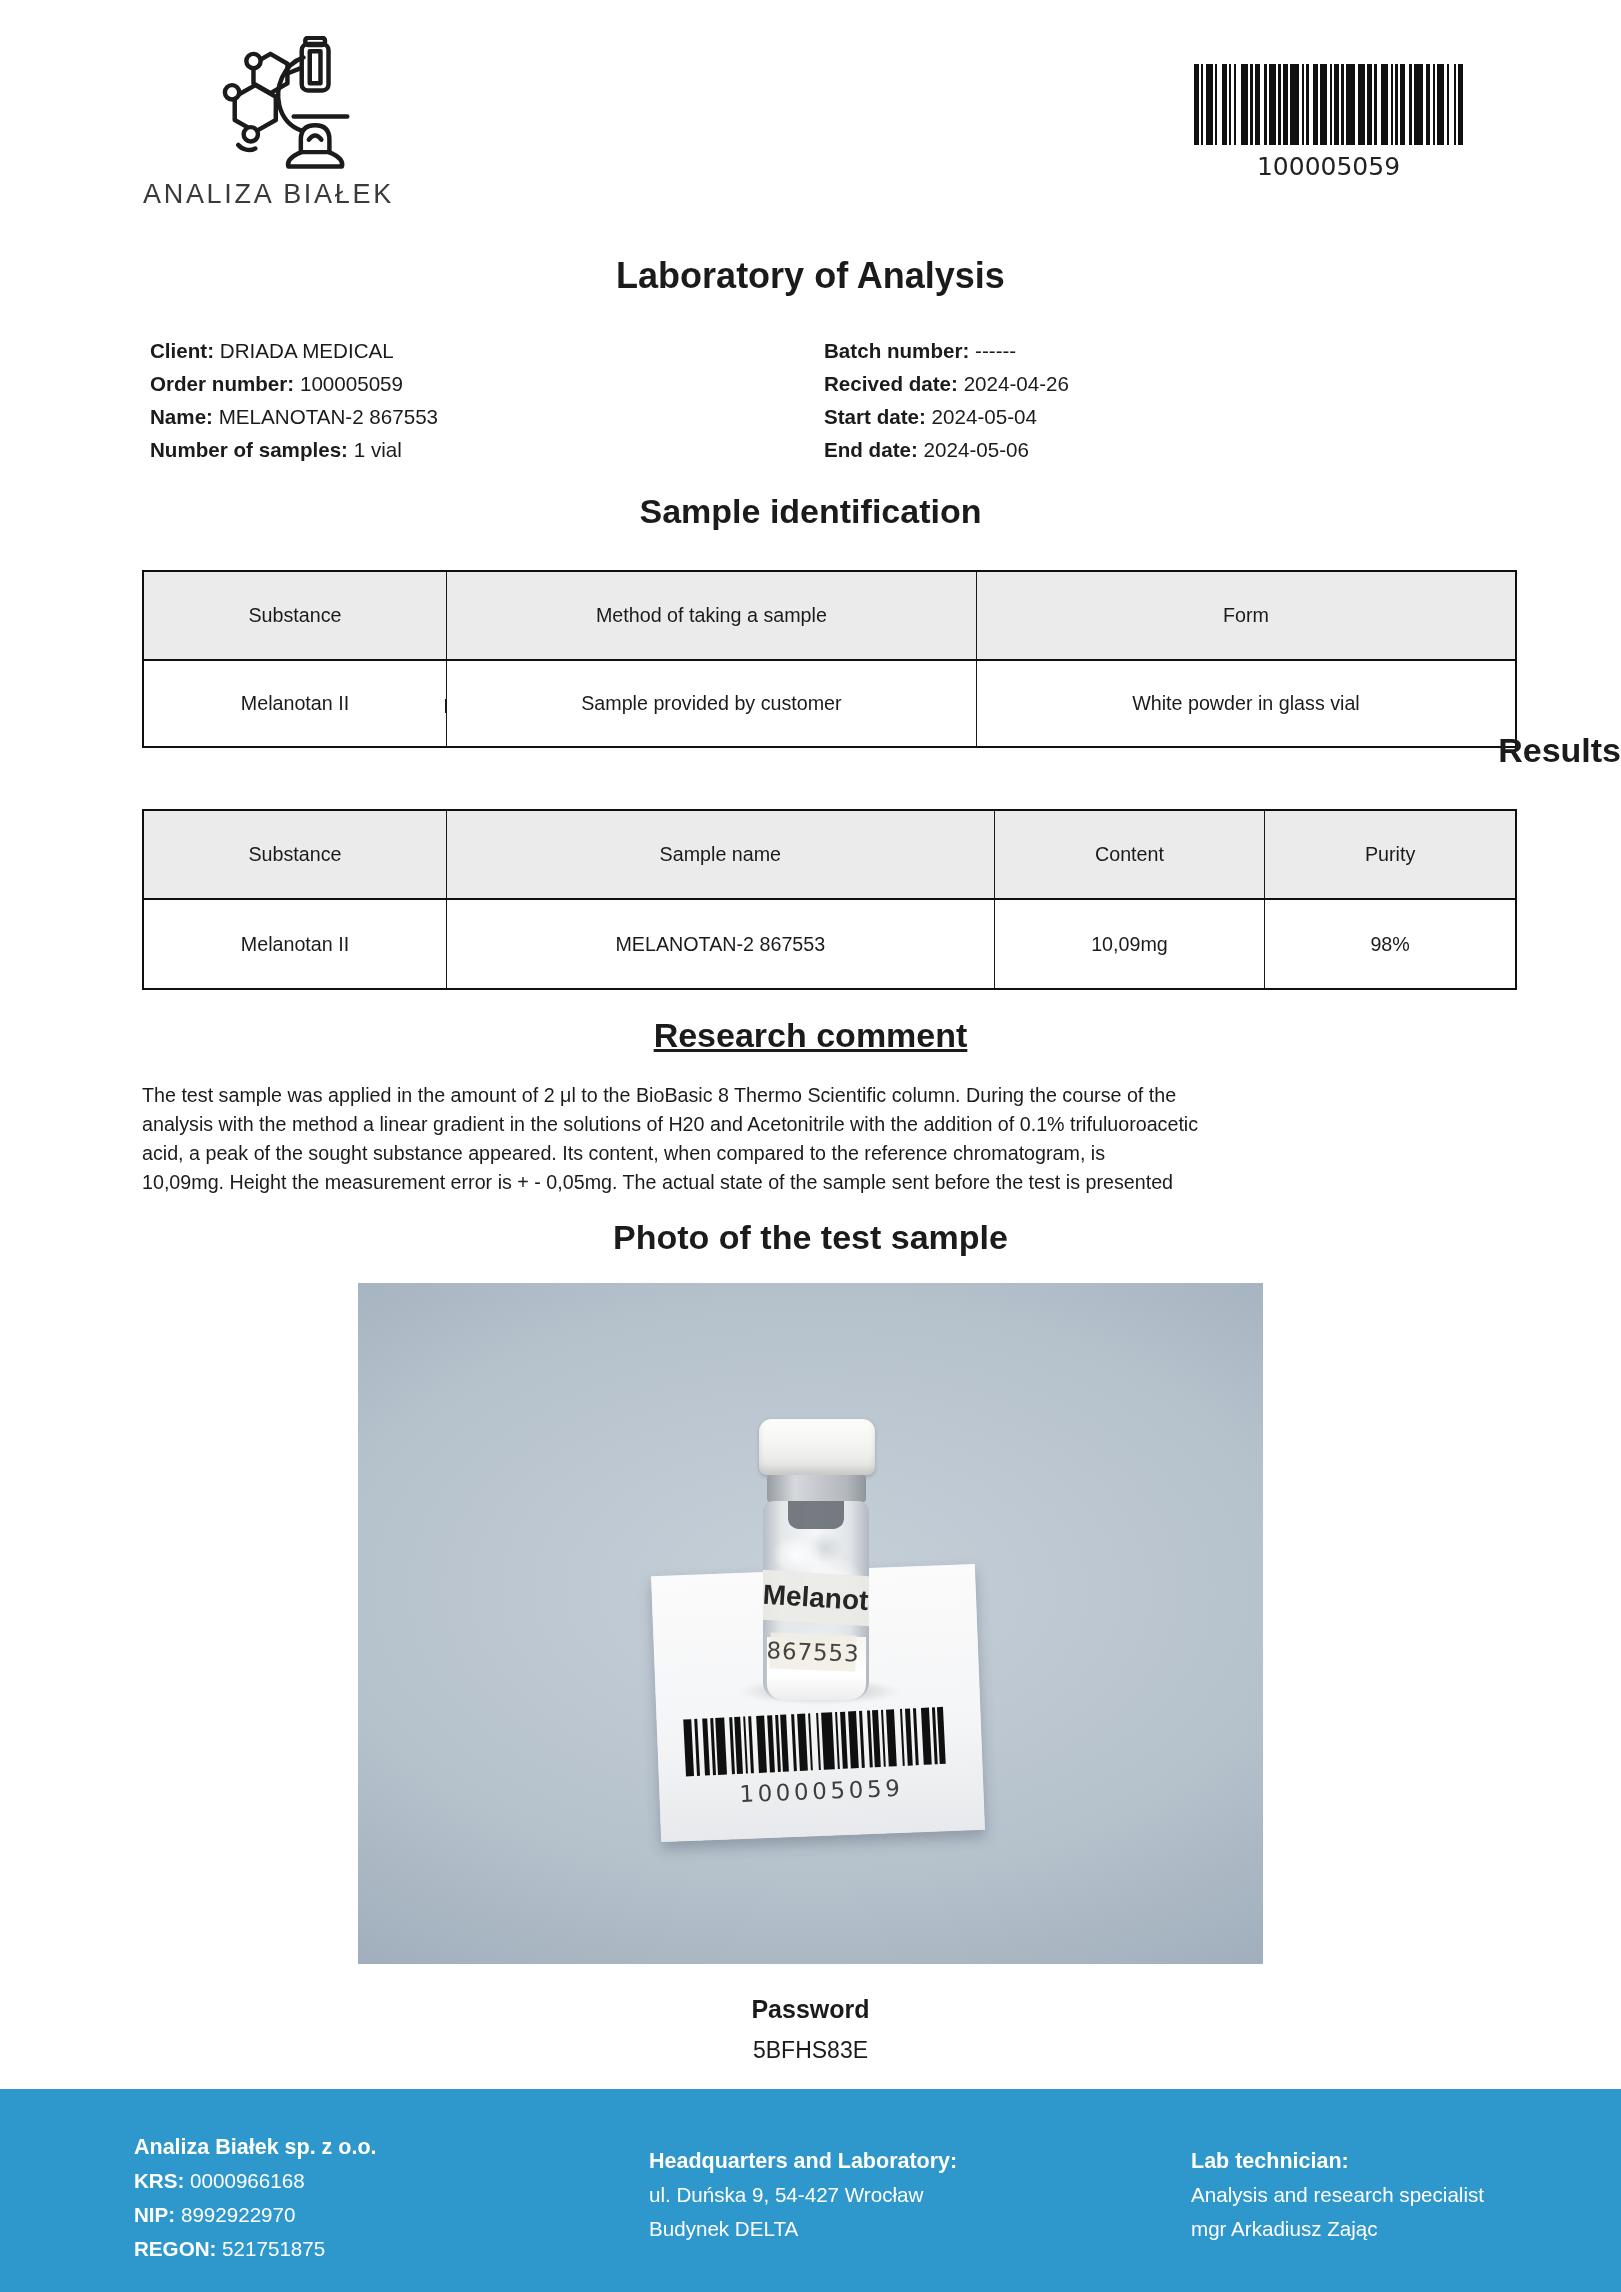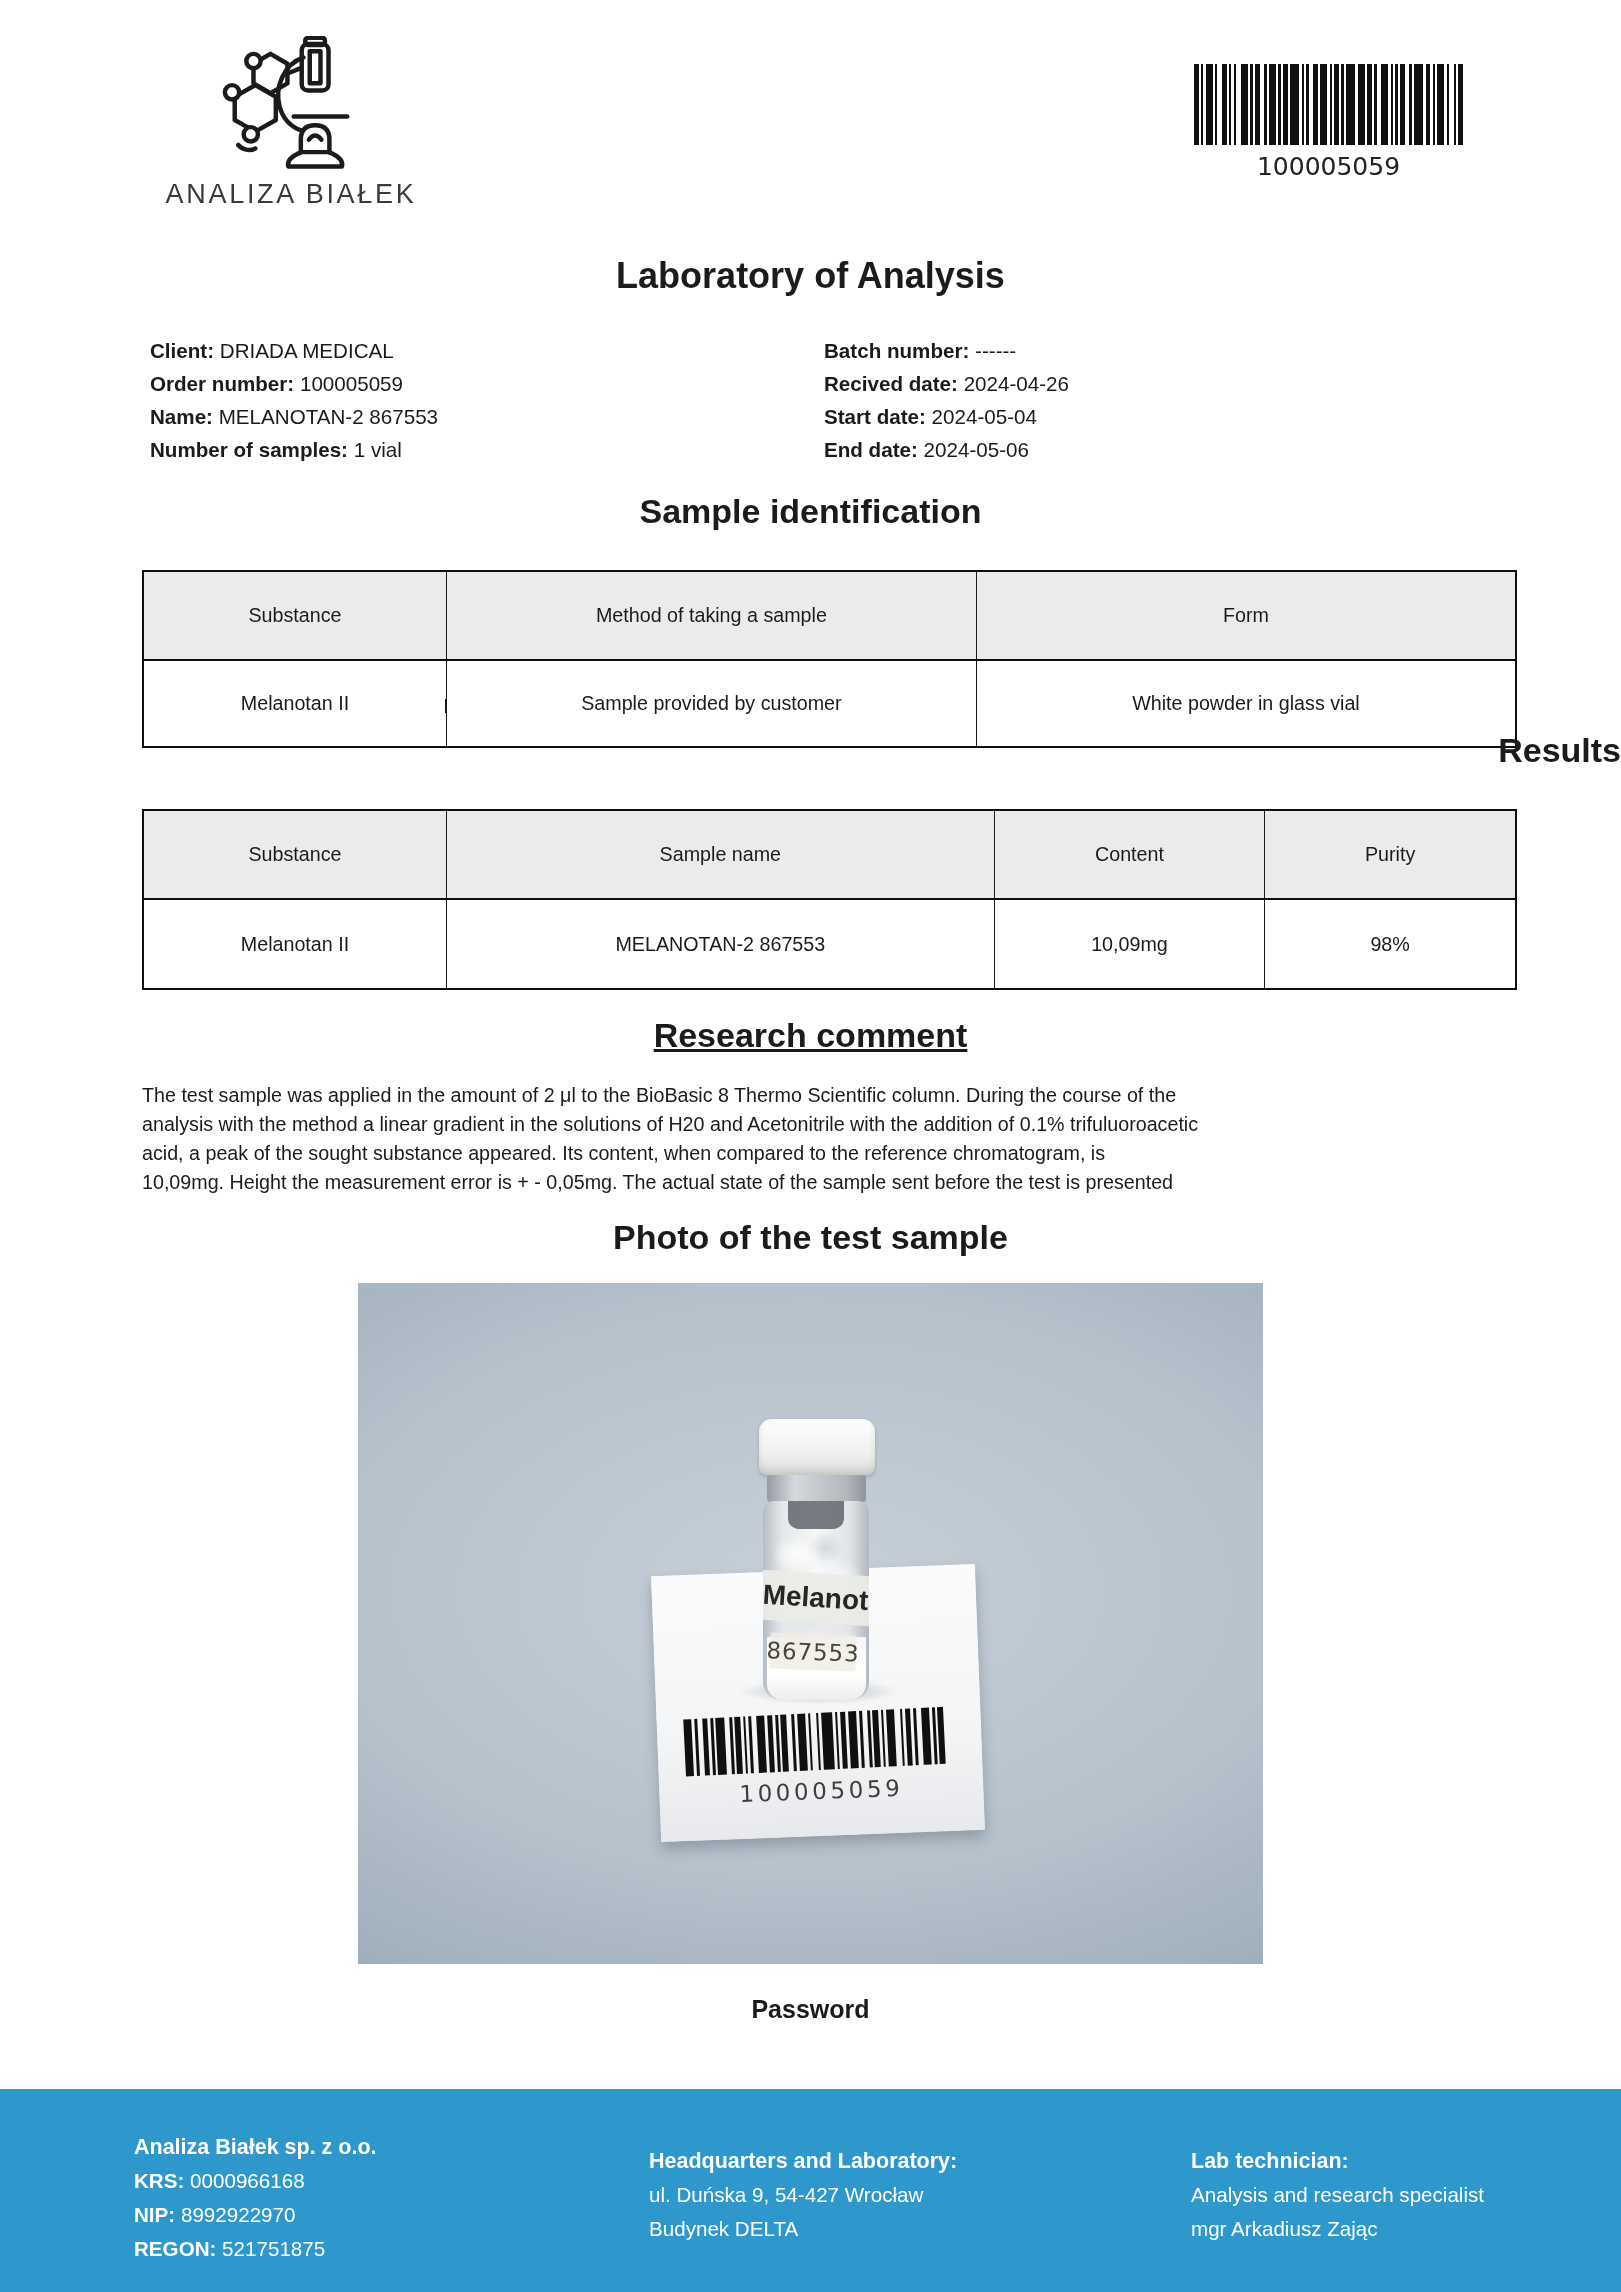--- a/index.html
+++ b/index.html
@@ -7,21 +7,21 @@
     --thead-gray:#ebebeb;
     --ink:#1b1b1b;
   }
   html,body{margin:0;padding:0;background:#888;}
   .page{
     position:relative;width:1621px;height:2293px;background:#ffffff;
     font-family:"Liberation Sans",sans-serif;color:var(--ink);
     margin:0 auto;overflow:hidden;
   }
   
-  .logo{position:absolute;left:143px;top:36px;width:296px;text-align:center;}
+  .logo{position:absolute;left:143px;top:36px;width:296px;text-align:left;}
   .logo svg{display:block;margin:0 auto;}
   .logo-text{margin-top:9px;font-size:27px;letter-spacing:2.7px;color:#3a3a3a;font-weight:400;}
   .barcode-top{position:absolute;left:1194px;top:64px;width:269px;text-align:center;}
   .bars{display:flex;align-items:stretch;width:100%;}
   .bars .bar{background:#101010;}
   .bars .gap{background:transparent;}
   #top-barcode{height:81px;}
   .barcode-num{margin-top:7.2px;font-family:"DejaVu Sans",sans-serif;font-size:25px;color:#222;}
   
   .h1{position:absolute;left:0;width:1621px;text-align:center;top:258px;font-size:36px;font-weight:700;line-height:1;}
@@ -346,20 +346,21 @@
       <div class="vial-label">
           <span>Melanota</span>
         </div>
       <div class="vial-code">
           <span>867553</span>
         </div>
     </div>
   </div>
 
   <div class="h3">Password</div>
+  <div class="password-value">5BFHS83E</div>
 
   <div class="footer-band"></div>
   <div class="f-col f-company">
     <div class="f-title">Analiza Białek sp. z o.o.</div>
     <div><b>KRS:</b> <span>0000966168</span></div>
     <div><b>NIP:</b> <span>8992922970</span></div>
     <div><b>REGON:</b> <span>521751875</span></div>
   </div>
   <div class="f-col f-hq">
     <div class="f-title">Headquarters and Laboratory:</div>

